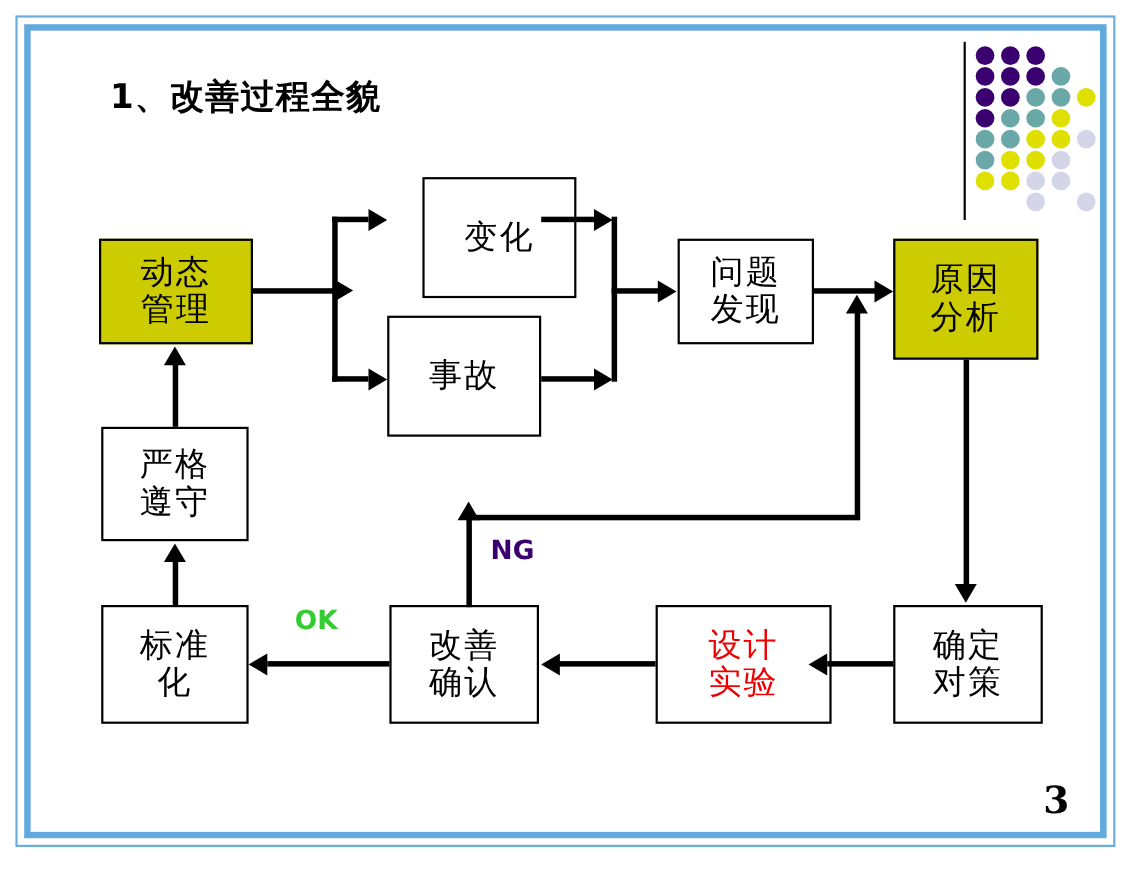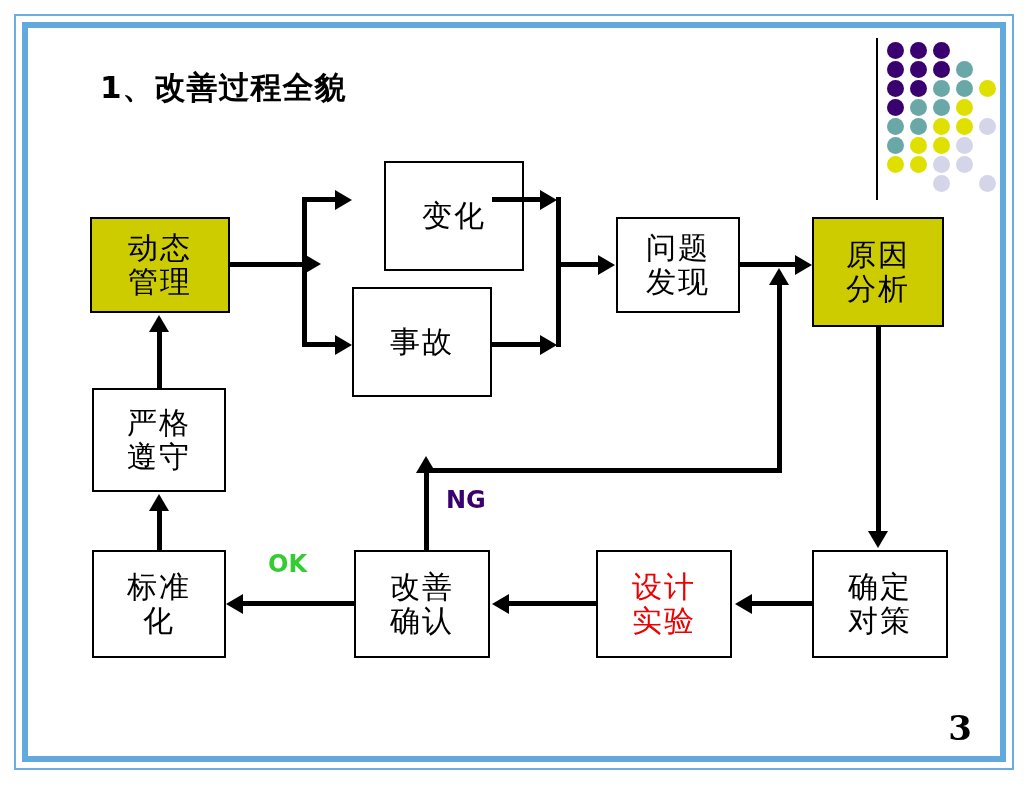--- a/index.html
+++ b/index.html
@@ -229,21 +229,21 @@
         <span class="ln">遵守</span>
       </div>
       <div class="node" style="left: 92px; top: 550px; width: 134px; height: 108px;">
         <span class="ln">标准</span>
         <span class="ln">化</span>
       </div>
       <div class="node" style="left: 354px; top: 550px; width: 136px; height: 108px;">
         <span class="ln">改善</span>
         <span class="ln">确认</span>
       </div>
-      <div class="node red" style="left: 596px; top: 550px; width: 136px; height: 108px;">
+      <div class="node red" style="left: 596px; top: 550px; width: 160px; height: 108px;">
         <span class="ln">设计</span>
         <span class="ln">实验</span>
       </div>
       <div class="node" style="left: 812px; top: 550px; width: 136px; height: 108px;">
         <span class="ln">确定</span>
         <span class="ln">对策</span>
       </div>
     </div>
 
   <div id="edges-layer">

